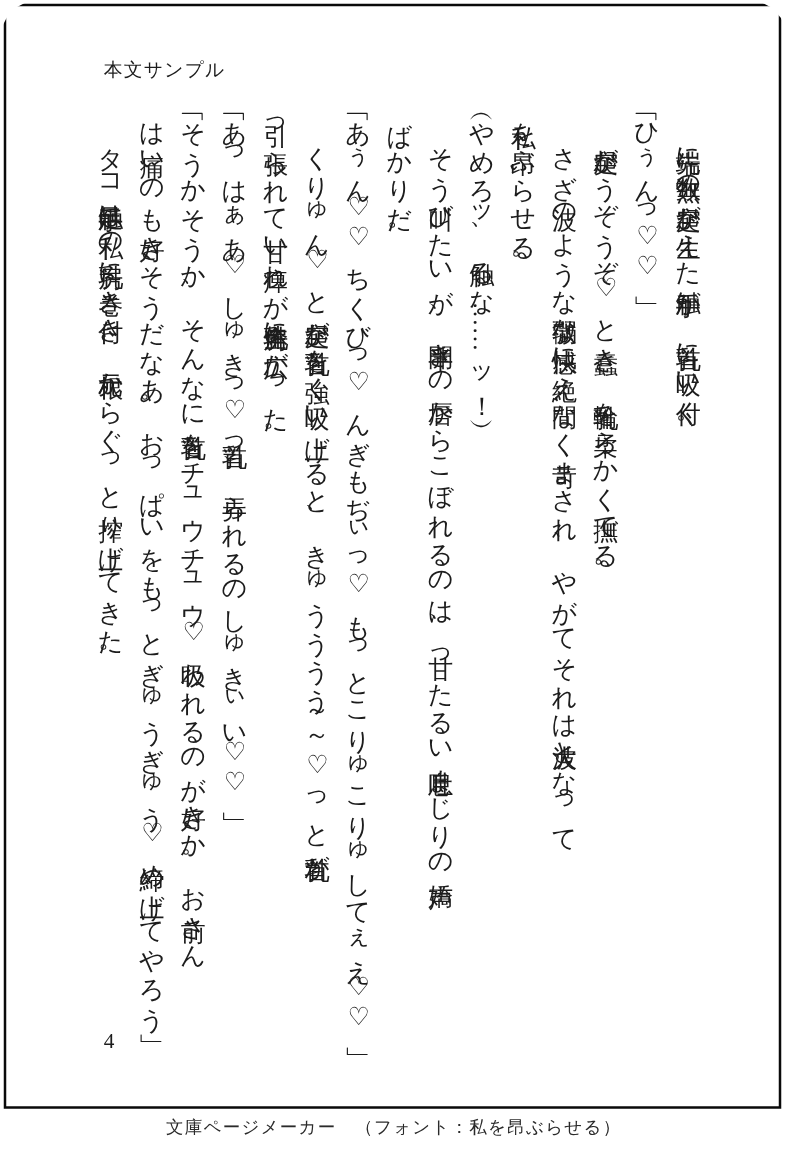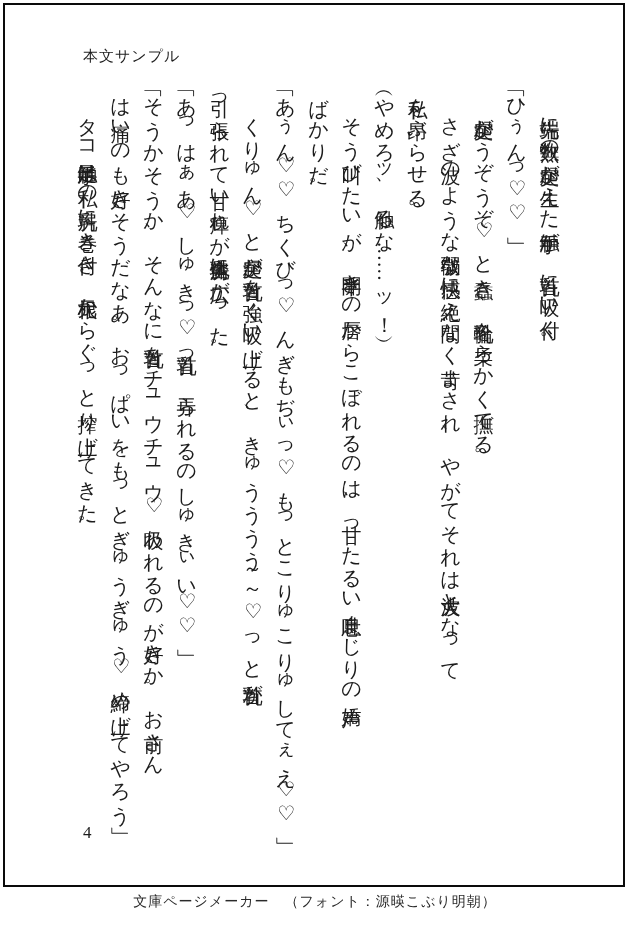--- a/index.html
+++ b/index.html
@@ -10,20 +10,21 @@
     background: #ffffff;
     font-family: "Liberation Serif", "DejaVu Serif", serif;
   }
   .stage {
     position: relative;
     width: 630px;
     height: 928px;
     overflow: hidden;
     background: #ffffff;
     color: #1c1c1c;
+    border-radius: 32px;
   }
   .page {
     position: absolute;
     left: 3px;
     top: 3px;
     width: 618px;
     height: 880px;
     border: 2px solid #0a0a0a;
     background: #ffffff;
   }
@@ -99,15 +100,15 @@
         <p>「あっはぁあ♡しゅきっ♡乳首っ、弄られるのしゅきぃい♡♡」</p>
         <p>「そうかそうか、そんなに乳首をチュウチュウ♡吸われるのが好きか。お前さん</p>
         <p>は痛いのも好きそうだなあ。おっぱいをもっとぎゅうぎゅう♡締め上げてやろう」</p>
         <p class="indent">タコ足触手は私の乳房に巻き付き、根元からぐっと搾り上げてきた。</p>
       </div>
 
     <div class="page-number">4</div>
 
   </div>
 
-  <div class="footer-caption">文庫ページメーカー　（フォント：源暎こぶり明朝）</div>
+  <div class="footer-caption">文庫ページメーカー　（フォント：私を昂ぶらせる）</div>
 
 </div>
 
 </body></html>

